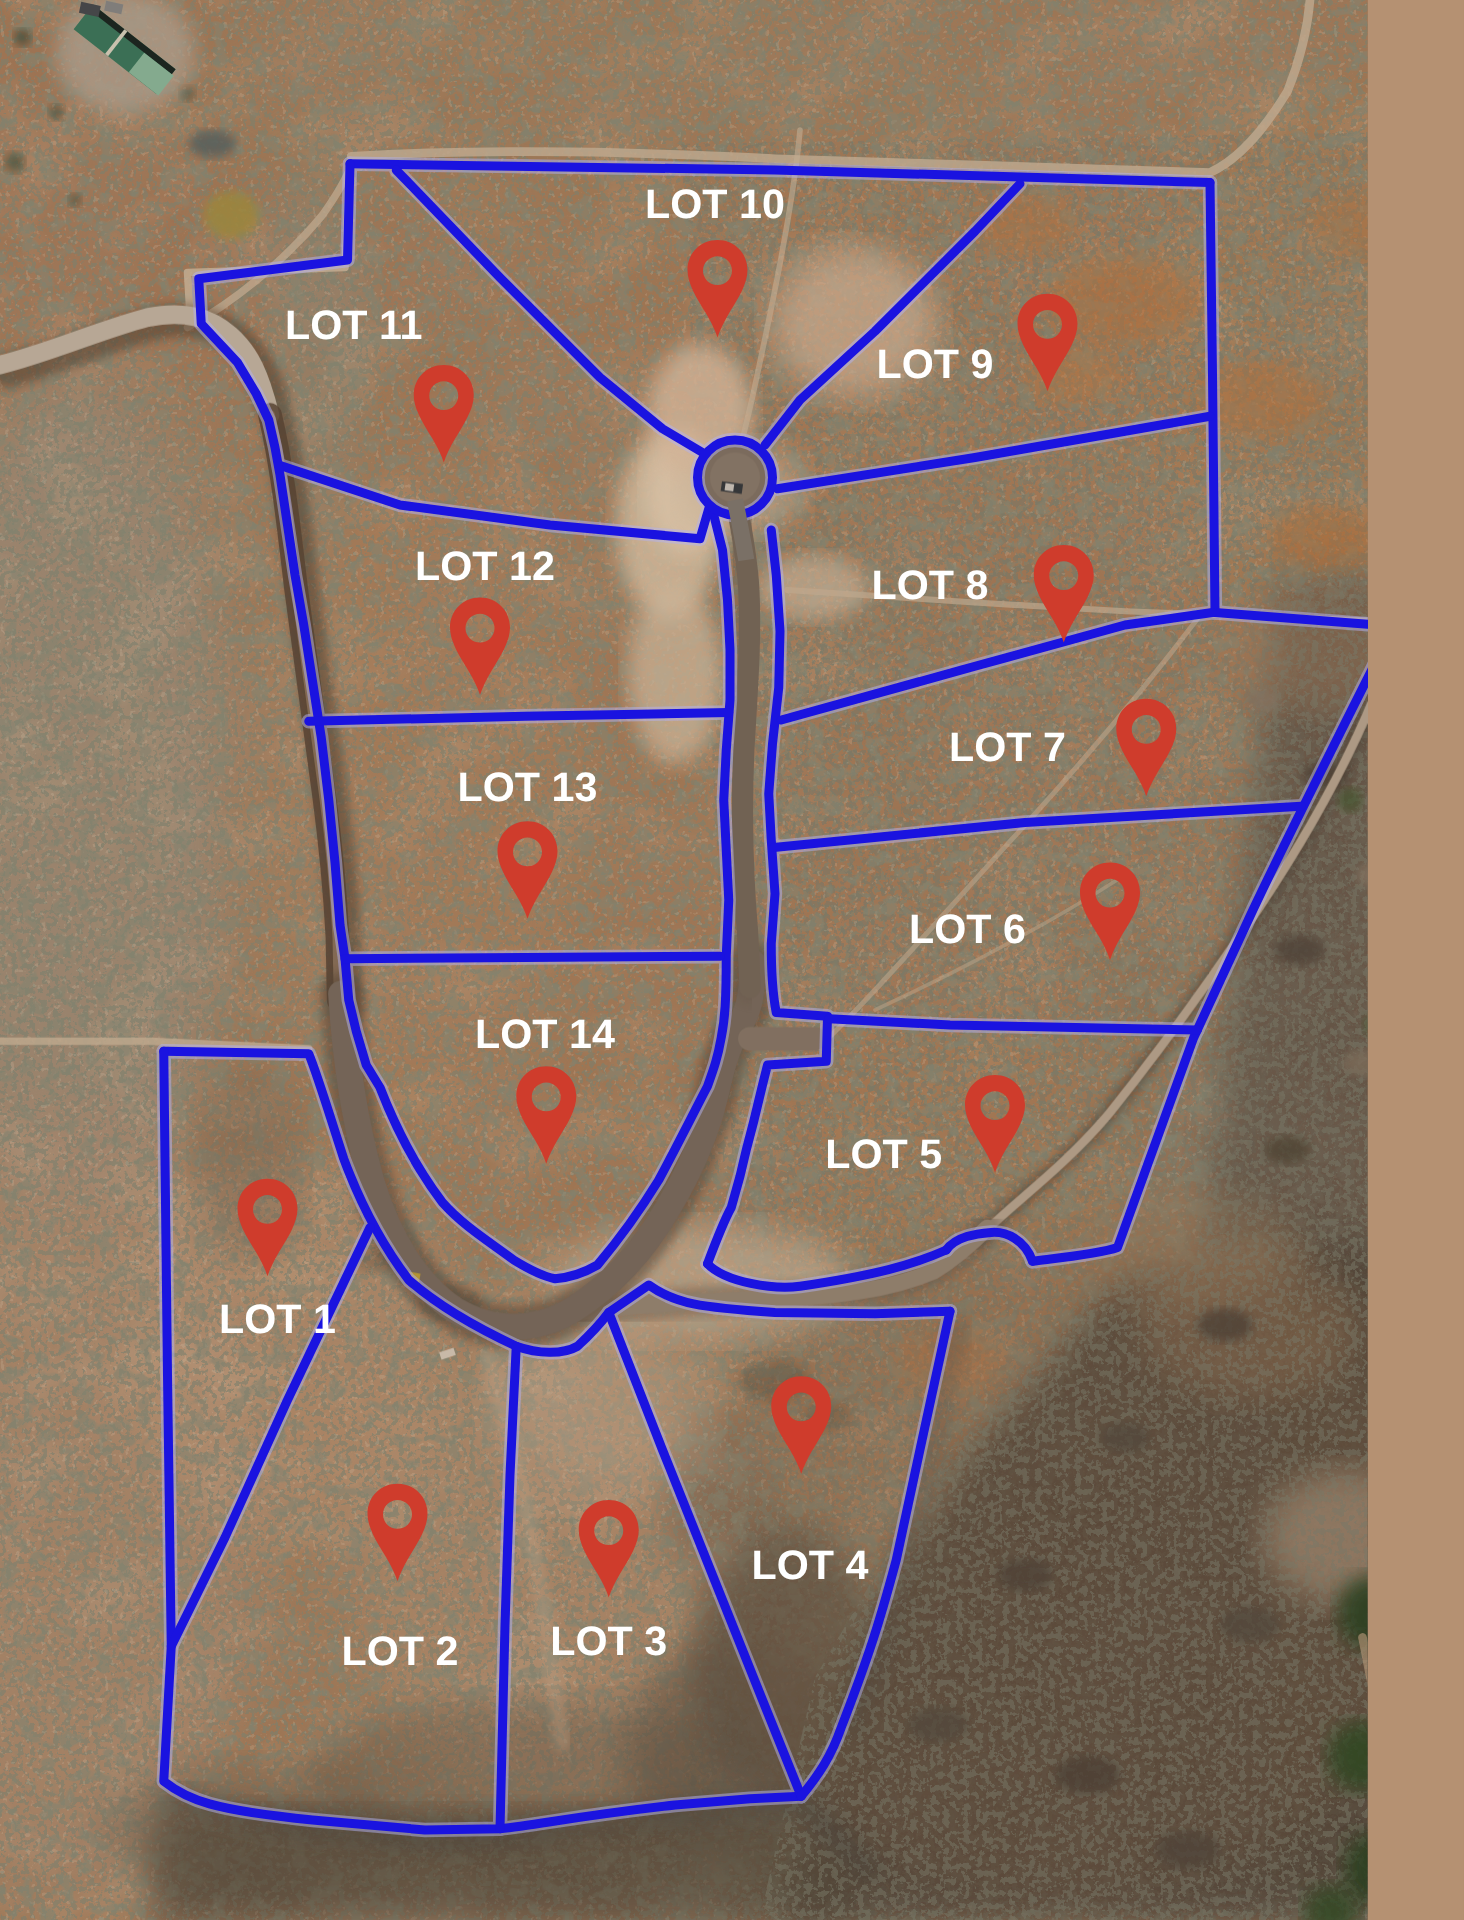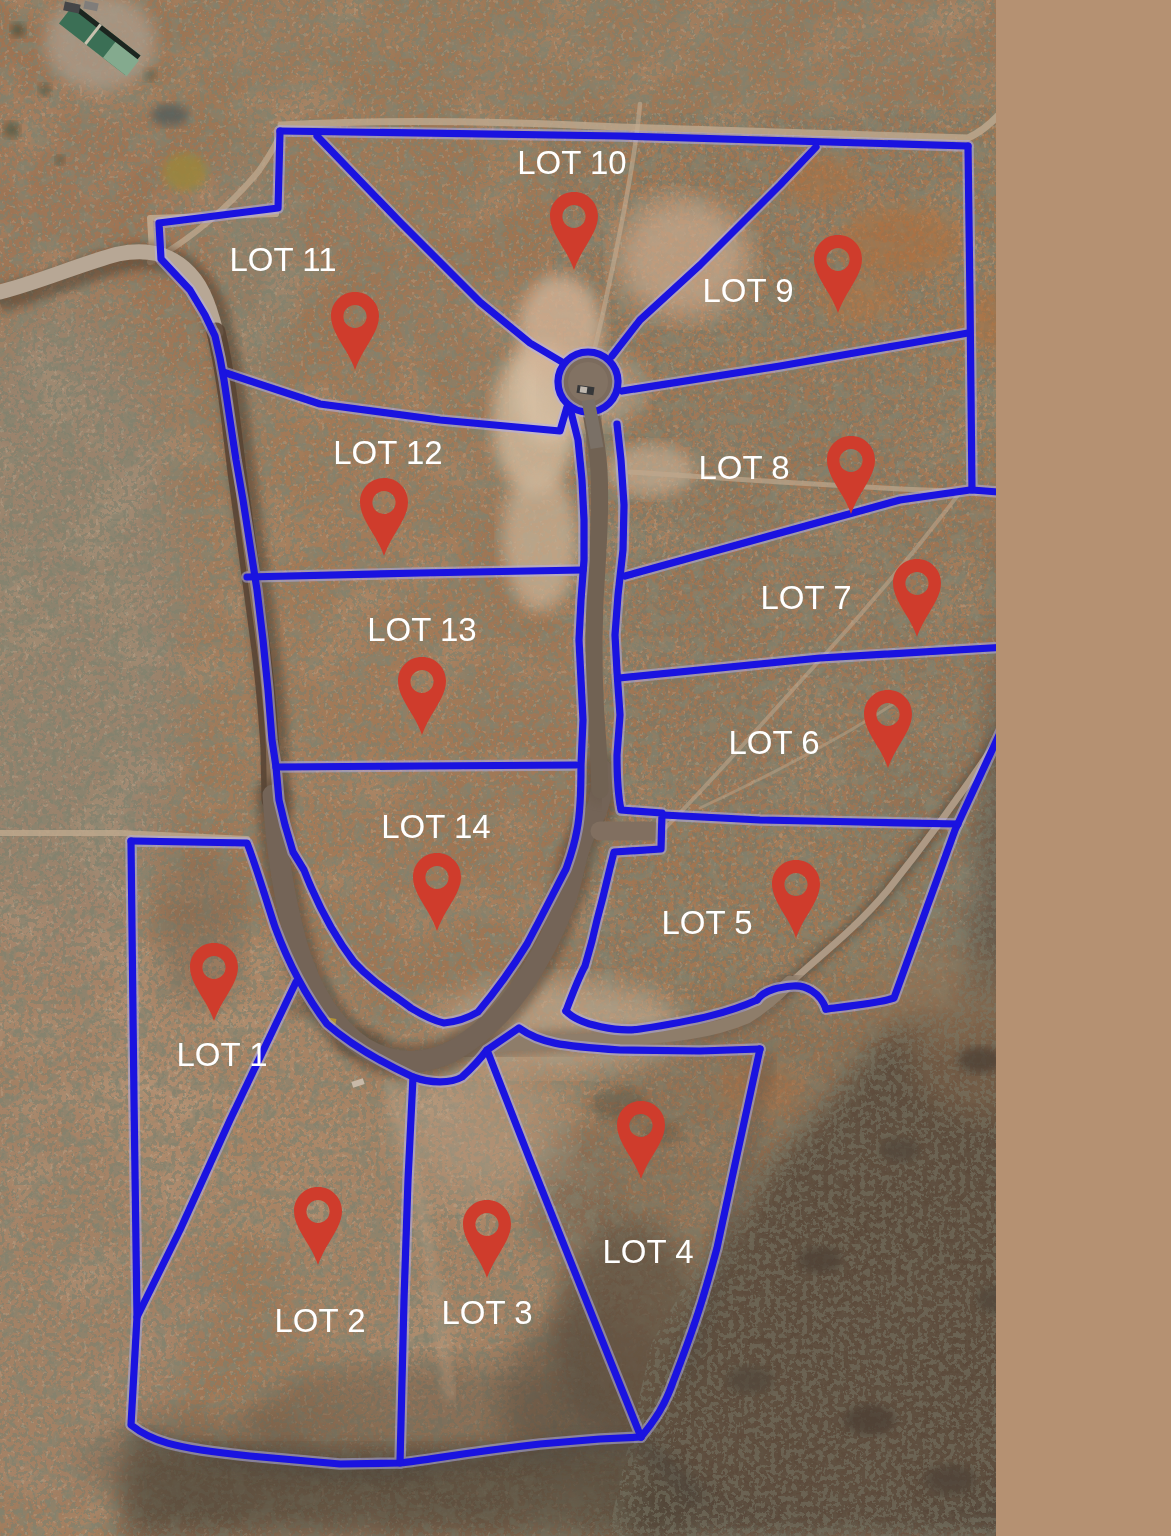--- a/index.html
+++ b/index.html
@@ -1,16 +1,16 @@
 <!DOCTYPE html>
 <html><head>
 <meta charset="utf-8">
 <style>
   html,body{margin:0;padding:0;background:#b59172;}
-  #wrap{position:relative;width:996px;height:1536px;overflow:hidden;font-family:"Liberation Sans",sans-serif;}
+  #wrap{position:relative;width:1094px;height:1536px;overflow:hidden;font-family:"Liberation Sans",sans-serif;font-weight:bold;}
   svg{display:block;}
 </style>
 </head>
 <body>
 <div id="wrap">
 <svg width="1171" height="1536" viewBox="0 0 1171 1536">
 <defs>
   <filter id="mot" x="0" y="0" width="100%" height="100%">
     <feTurbulence type="fractalNoise" baseFrequency="0.009 0.011" numOctaves="4" seed="14"></feTurbulence>
     <feColorMatrix type="matrix" values="0 0 0 0 0.42  0 0 0 0 0.31  0 0 0 0 0.22  0 0 0 1.15 -0.3"></feColorMatrix>

